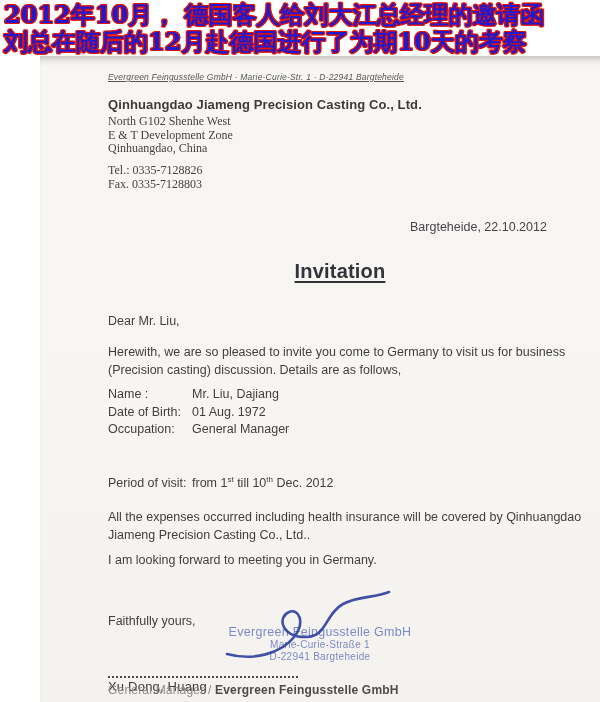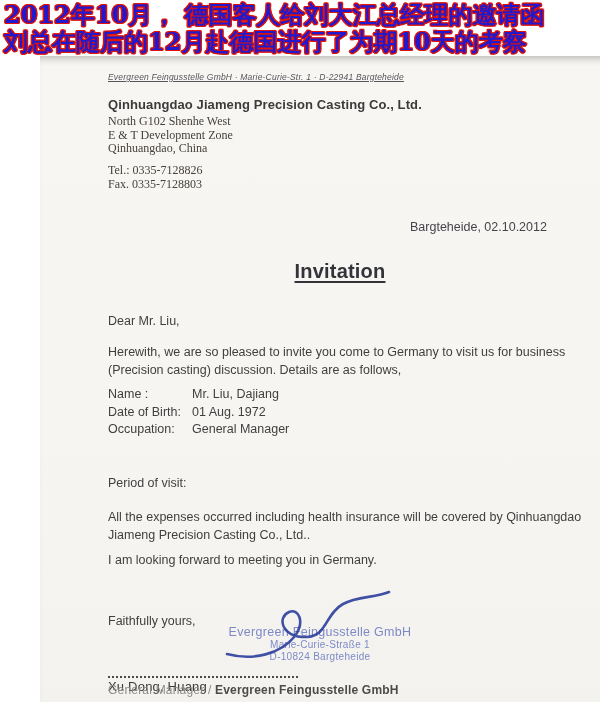--- a/index.html
+++ b/index.html
@@ -79,21 +79,21 @@
       <div>North G102 Shenhe West</div>
       <div>E &amp; T Development Zone</div>
       <div>Qinhuangdao, China</div>
     </div>
 
     <div class="abs telfax">
       <div>Tel.: 0335-7128826</div>
       <div>Fax. 0335-7128803</div>
     </div>
 
-    <div class="abs dateline">Bargteheide, 02.10.2012</div>
+    <div class="abs dateline">Bargteheide, 22.10.2012</div>
 
     <div class="abs title">Invitation</div>
 
     <div class="abs salutation">Dear Mr. Liu,</div>
 
     <div class="abs intro">Herewith, we are so pleased to invite you come to Germany to visit us for business (Precision casting) discussion. Details are as follows,</div>
 
     <div class="abs details">
       <div class="detail-row">
         <span class="detail-label">Name :</span>
@@ -104,32 +104,33 @@
         <span class="detail-value">01 Aug. 1972</span>
       </div>
       <div class="detail-row">
         <span class="detail-label">Occupation:</span>
         <span class="detail-value">General Manager</span>
       </div>
     </div>
 
     <div class="abs period">
       <span class="detail-label">Period of visit:</span>
+      <span><span>from 1</span><sup>st</sup><span> till 10</span><sup>th</sup><span> Dec. 2012</span></span>
     </div>
 
     <div class="abs expenses">All the expenses occurred including health insurance will be covered by Qinhuangdao Jiameng Precision Casting Co., Ltd..</div>
 
     <div class="abs forward">I am looking forward to meeting you in Germany.</div>
 
     <div class="abs valediction">Faithfully yours,</div>
 
     <div class="abs stamp" style="color: rgb(98, 114, 189);">
       <div class="stamp-l1">Evergreen Feingusstelle GmbH</div>
       <div class="stamp-l2">Marie-Curie-Straße 1</div>
-      <div class="stamp-l3">D-10824 Bargteheide</div>
+      <div class="stamp-l3">D-22941 Bargteheide</div>
     </div>
 
     <svg class="abs sig-svg" width="170" height="80" viewBox="0 0 170 80">
       <path d="M4,64 C30,71 58,64 72,46 C82,32 76,18 66,22 C54,27 58,48 84,47 C104,46 102,24 120,14 C134,6 152,8 166,2" fill="none" stroke="#2c3e9c" stroke-width="2.6" stroke-linecap="round" opacity="0.9"></path>
     </svg>
 
     <div class="abs signer-name">Xu Dong, Huang</div>
 
     <div class="abs dotted-rule"></div>
 

